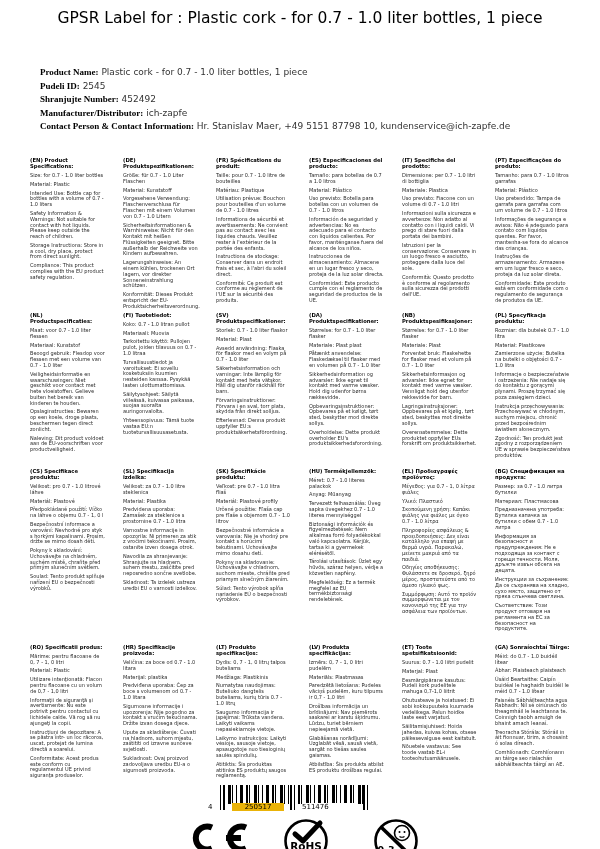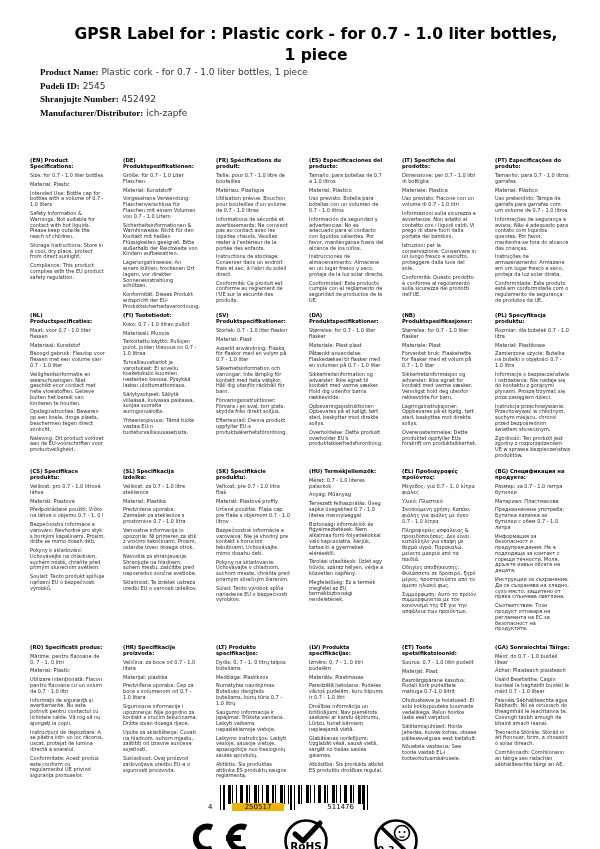--- a/index.html
+++ b/index.html
@@ -6,21 +6,21 @@
   body{
     width:600px;height:849px;overflow:hidden;position:relative;
     background:#ffffff;color:#1b1b1b;
     font-family:"DejaVu Sans","Liberation Sans",sans-serif;
     -webkit-font-smoothing:antialiased;
   }
   .page{position:absolute;inset:0;}
   .title{
     position:absolute;top:8px;left:50%;transform:translateX(-50%);
     width:490px;text-align:center;
-    font-size:15.5px;font-weight:bold;color:#000;line-height:1.35;margin:16px;
+    font-size:15.5px;font-weight:normal;color:#000;line-height:1.35;margin:0;
   }
   .product-info{
     position:absolute;top:66px;left:40px;right:20px;
     font-size:9px;line-height:1.5;color:#222;
   }
   .pi-label{font-weight:bold;color:#000;font-family:Liberation Serif, serif;}
   .pi-value{color:#333;}
   .grid-outer{position:absolute;top:157px;left:30px;width:540px;height:625px;}
   .grid-scale{transform:scale(0.5);transform-origin:0 0;width:1080px;}
   .lang-grid{
@@ -39,41 +39,42 @@
         #000 0 2px,#fff 2px 3px,#000 3px 4px,#fff 4px 8px,
         #000 8px 11px,#fff 11px 12px,#000 12px 13px,#fff 13px 16px,
         #000 16px 17px,#fff 17px 20px,#000 20px 23px,#fff 23px 26px);
   }
   .guard{position:absolute;top:0;width:5px;height:25px;
     background:linear-gradient(90deg,#000 0 1.5px,#fff 1.5px 3.5px,#000 3.5px 5px);}
   .guard.g-left{left:12px;} .guard.g-mid{left:82px;} .guard.g-right{right:0;}
   .bc-digits{position:absolute;top:18px;left:0;right:0;height:10px;font-size:7px;color:#000;}
   .bc-d1{position:absolute;left:0;top:0;}
   .bc-d2{position:absolute;left:24px;width:52px;text-align:center;top:0;background:#eab308;}
-  .bc-d3{position:absolute;left:94px;width:52px;text-align:right;top:0;background:#fff;}
+  .bc-d3{position:absolute;left:94px;width:52px;text-align:left;top:0;background:#fff;}
   
   .icons-row{position:absolute;top:817px;left:0;width:600px;height:60px;}
   .icon{position:absolute;}
   .ce-icon{left:188px;top:6px;}
   .rohs-icon{left:282px;top:0;}
   .age-icon{left:372px;top:0;}
   svg{display:block;}
 </style>
 </head>
 <body>
 
 <div class="page">
 
   <h1 class="title">GPSR Label for : Plastic cork - for 0.7 - 1.0 liter bottles, 1 piece</h1>
 
   <div class="product-info" id="product-info">
       <div class="pi-row"><span class="pi-label">Product Name:</span><span class="pi-value">&nbsp;Plastic cork - for 0.7 - 1.0 liter bottles, 1 piece</span></div>
       <div class="pi-row"><span class="pi-label">Pudeli ID:</span><span class="pi-value">&nbsp;2545</span></div>
       <div class="pi-row"><span class="pi-label">Shranjujte Number:</span><span class="pi-value">&nbsp;452492</span></div>
       <div class="pi-row"><span class="pi-label">Manufacturer/Distributor:</span><span class="pi-value">&nbsp;ich-zapfe</span></div>
+      <div class="pi-row"><span class="pi-label">Contact Person &amp; Contact Information:</span><span class="pi-value">&nbsp;Hr. Stanislav Maer, +49 5151 87798 10, kundenservice@ich-zapfe.de</span></div>
     </div>
 
   <div class="grid-outer">
     <div class="grid-scale">
       <div class="lang-grid" id="lang-grid">
           <div class="lang-block">
             <div class="lang-heading">(EN) Product Specifications:</div>
             <p>Size: for 0.7 - 1.0 liter bottles</p>
             <p>Material: Plastic</p>
             <p>Intended Use: Bottle cap for bottles with a volume of 0.7 - 1.0 liters</p>

